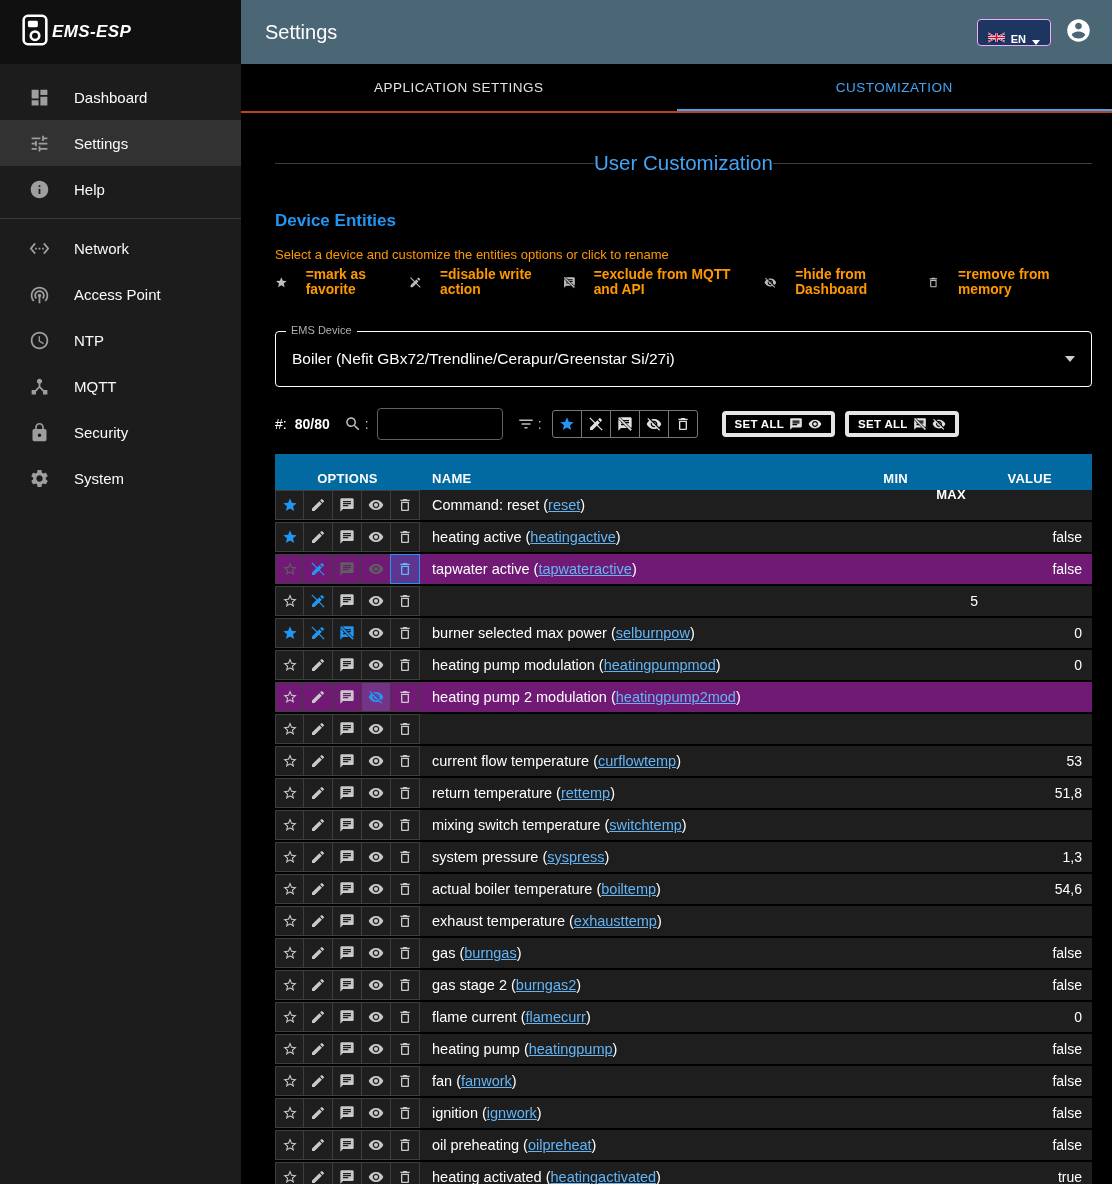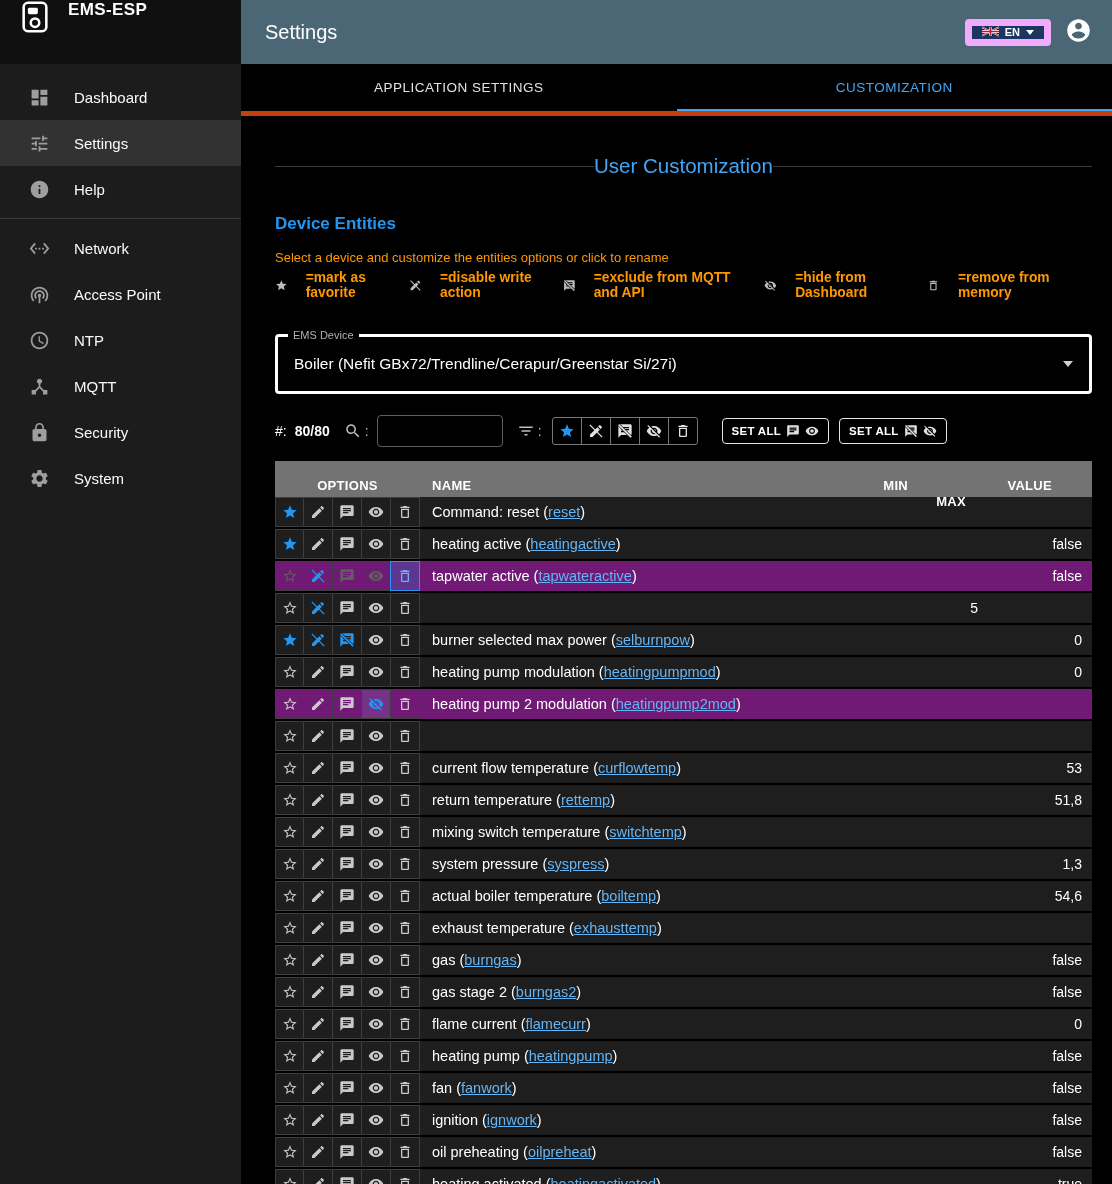--- a/index.html
+++ b/index.html
@@ -1,83 +1,83 @@
 <!DOCTYPE html>
 <html><head>
 <meta charset="utf-8">
 <style>
   html,body{margin:0;padding:0;background:#000;}
   body{width:1112px;height:1184px;overflow:hidden;font-family:"Liberation Sans",sans-serif;}
   .app{display:flex;width:1112px;height:1184px;}
 
   
   .sidebar{width:241px;flex-shrink:0;background:#1c1c1c;display:flex;flex-direction:column;}
-  .logo-row{height:64px;background:#101010;display:flex;align-items:flex-start;padding:0 0 0 18px;gap:16px;flex-shrink:0;}
+  .logo-row{height:64px;background:#101010;display:flex;align-items:center;padding:0 0 0 18px;gap:0;flex-shrink:0;font-style:italic;}
   .logo-row .ic{width:34px;height:34px;color:#fff;}
   .logo-text{color:#fff;font-weight:700;font-size:17px;letter-spacing:.4px;}
   nav{padding-top:10px;}
   .nav-item{height:46px;display:flex;align-items:center;padding-left:29px;gap:24px;color:#fafafa;font-size:15px;cursor:pointer;}
   .nav-item .ic{width:21px;height:21px;color:#9e9e9e;flex-shrink:0;}
   .nav-item.active{background:#323232;}
   .nav-divider{border-top:1px solid #3a3a3a;margin:6px 0;}
 
   
   .main{flex:1;display:flex;flex-direction:column;background:#000;min-width:0;}
   .topbar{height:64px;background:#4b6775;display:flex;align-items:center;padding:0 20px 0 24px;flex-shrink:0;}
   .topbar-title{color:#fff;font-size:20px;font-weight:500;}
   .top-actions{margin-left:auto;display:flex;align-items:center;gap:14px;}
-  .lang-btn{background:#1c3661;border:7px solid #f0abfc;border-radius:4px;height:27px;display:flex;align-items:center;gap:6px;padding:0 10px;color:#fff;font-size:11px;font-weight:700;cursor:pointer;font-family:inherit;}
+  .lang-btn{background:#1c3661;border:1px solid #f0abfc;border-radius:4px;height:27px;display:flex;align-items:flex-end;gap:6px;padding:0 10px;color:#fff;font-size:11px;font-weight:700;cursor:pointer;font-family:inherit;}
   .lang-btn .flag .ic,{display:block;}
   .flag .ic{width:17px;height:11px;}
   .caret{width:0;height:0;border-left:4px solid transparent;border-right:4px solid transparent;border-top:5px solid #fff;}
   .account .ic{width:27px;height:27px;color:#fff;}
 
   
-  .tabs{display:flex;height:47px;flex-shrink:0;border-bottom:5px solid #c2410c;}
+  .tabs{display:flex;height:47px;flex-shrink:0;border-bottom:2px solid #c2410c;}
   .tab{flex:1;display:flex;align-items:center;justify-content:center;font-size:13.5px;font-weight:500;letter-spacing:.5px;color:#e3e3e3;text-transform:uppercase;cursor:pointer;}
   .tab.active{color:#42a5f5;box-shadow:inset 0 -2px 0 #42a5f5;}
 
   
   .content{padding:26px 20px 0 34px;overflow:hidden;}
   .title-divider{display:flex;align-items:center;gap:0;margin-top:12px;}
   .title-divider .line{flex:1;border-top:1px solid #3d3d3d;height:0;}
   .page-heading{color:#42a5f5;font-size:20.5px;font-weight:400;}
   .section-title{color:#2196f3;font-size:17px;font-weight:700;margin-top:36px;}
   .hint{color:#ff9800;font-size:13px;margin-top:16px;}
   .legend{color:#ff9800;font-size:13.8px;margin-top:5px;display:flex;align-items:center;flex-wrap:nowrap;}
   .legend-item{display:inline-flex;align-items:center;gap:18px;margin-right:7px;font-weight:bold;}
   .legend-item .ic{width:15px;height:15px;color:#bdbdbd;}
 
-  .select-box{position:relative;margin-top:34px;height:54px;border:3px solid #ffffff;border-radius:4px;display:flex;align-items:center;padding:0 16px;cursor:pointer;}
+  .select-box{position:relative;margin-top:34px;height:54px;border:1px solid #ffffff;border-radius:4px;display:flex;align-items:center;padding:0 16px;cursor:pointer;}
   .select-label{position:absolute;top:-8px;left:10px;background:#000;padding:0 5px;font-size:11px;color:#b0b0b0;}
   .select-value{color:#fff;font-size:15.5px;}
   .select-arrow{margin-left:auto;width:0;height:0;border-left:5px solid transparent;border-right:5px solid transparent;border-top:6px solid #cfcfcf;}
 
   
   .toolbar{display:flex;align-items:center;margin-top:19px;height:36px;}
   .count-label{color:#fff;font-size:14px;}
   .count{color:#fff;font-size:14px;font-weight:700;margin-left:8px;}
   .sep{color:#bdbdbd;font-size:14px;margin-left:3px;}
   .tb-ic{margin-left:14px;}
   .tb-ic .ic{width:18px;height:18px;color:#bdbdbd;display:block;}
   .search-input{margin-left:8px;width:126px;height:32px;background:transparent;border:1px solid #5f5f5f;border-radius:4px;color:#fff;padding:0 8px;font-size:14px;font-family:inherit;outline:none;box-sizing:border-box;}
   .filter-group{display:flex;margin-left:10px;}
   .filter-btn{width:30px;height:28px;border:1px solid #777;display:flex;align-items:center;justify-content:center;background:transparent;cursor:pointer;margin-left:-1px;padding:0;}
   .filter-btn:first-child{margin-left:0;border-radius:3px 0 0 3px;}
   .filter-btn:last-child{border-radius:0 3px 3px 0;}
   .filter-btn .ic{width:16px;height:16px;color:#e0e0e0;}
   .filter-btn.star .ic{color:#2196f3;}
-  .setall-btn{margin-left:24px;height:26px;border:1px solid #e5e5e5;border-radius:4px;background:transparent;color:#fff;font-size:11.5px;font-weight:700;letter-spacing:.3px;display:flex;align-items:center;gap:5px;padding:0 9px;cursor:pointer;font-family:inherit;}
+  .setall-btn{margin-left:24px;height:26px;border:4px solid #e5e5e5;border-radius:4px;background:transparent;color:#fff;font-size:11.5px;font-weight:700;letter-spacing:.3px;display:flex;align-items:center;gap:5px;padding:0 9px;cursor:pointer;font-family:inherit;}
   .setall-btn + .setall-btn{margin-left:10px;}
   .setall-btn .ic{width:14px;height:14px;color:#e0e0e0;display:block;}
 
   
   .etable{margin-top:12px;width:817px;}
   .t-header,.t-row{display:grid;grid-template-columns:29px 29px 29px 29px 29px 1fr 72px 76px 104px;}
-  .t-header{height:36px;align-items:center;background:#737373;color:#fff;font-size:13px;font-weight:700;letter-spacing:.3px;}
+  .t-header{height:36px;align-items:center;background:#0369a1;color:#fff;font-size:13px;font-weight:700;letter-spacing:.3px;}
   .h-options{grid-column:1/6;text-align:center;}
   .h-name{padding-left:12px;}
   .h-min{text-align:right;padding-right:4px;}
   .h-max{text-align:right;padding-right:22px;margin-top:33px;}
   .h-value{text-align:right;padding-right:40px;}
   .t-row{height:30px;margin-bottom:2px;background:#1e1e1e;}
   .t-row.hl{background:#701a75;}
   .opt-cell{border:1px solid #3e3e3e;display:flex;align-items:center;justify-content:center;cursor:pointer;box-sizing:border-box;}
   .opt-cell + .opt-cell{margin-left:-1px;}
   .opt-cell .ic{width:16px;height:16px;color:#c9c9c9;}

